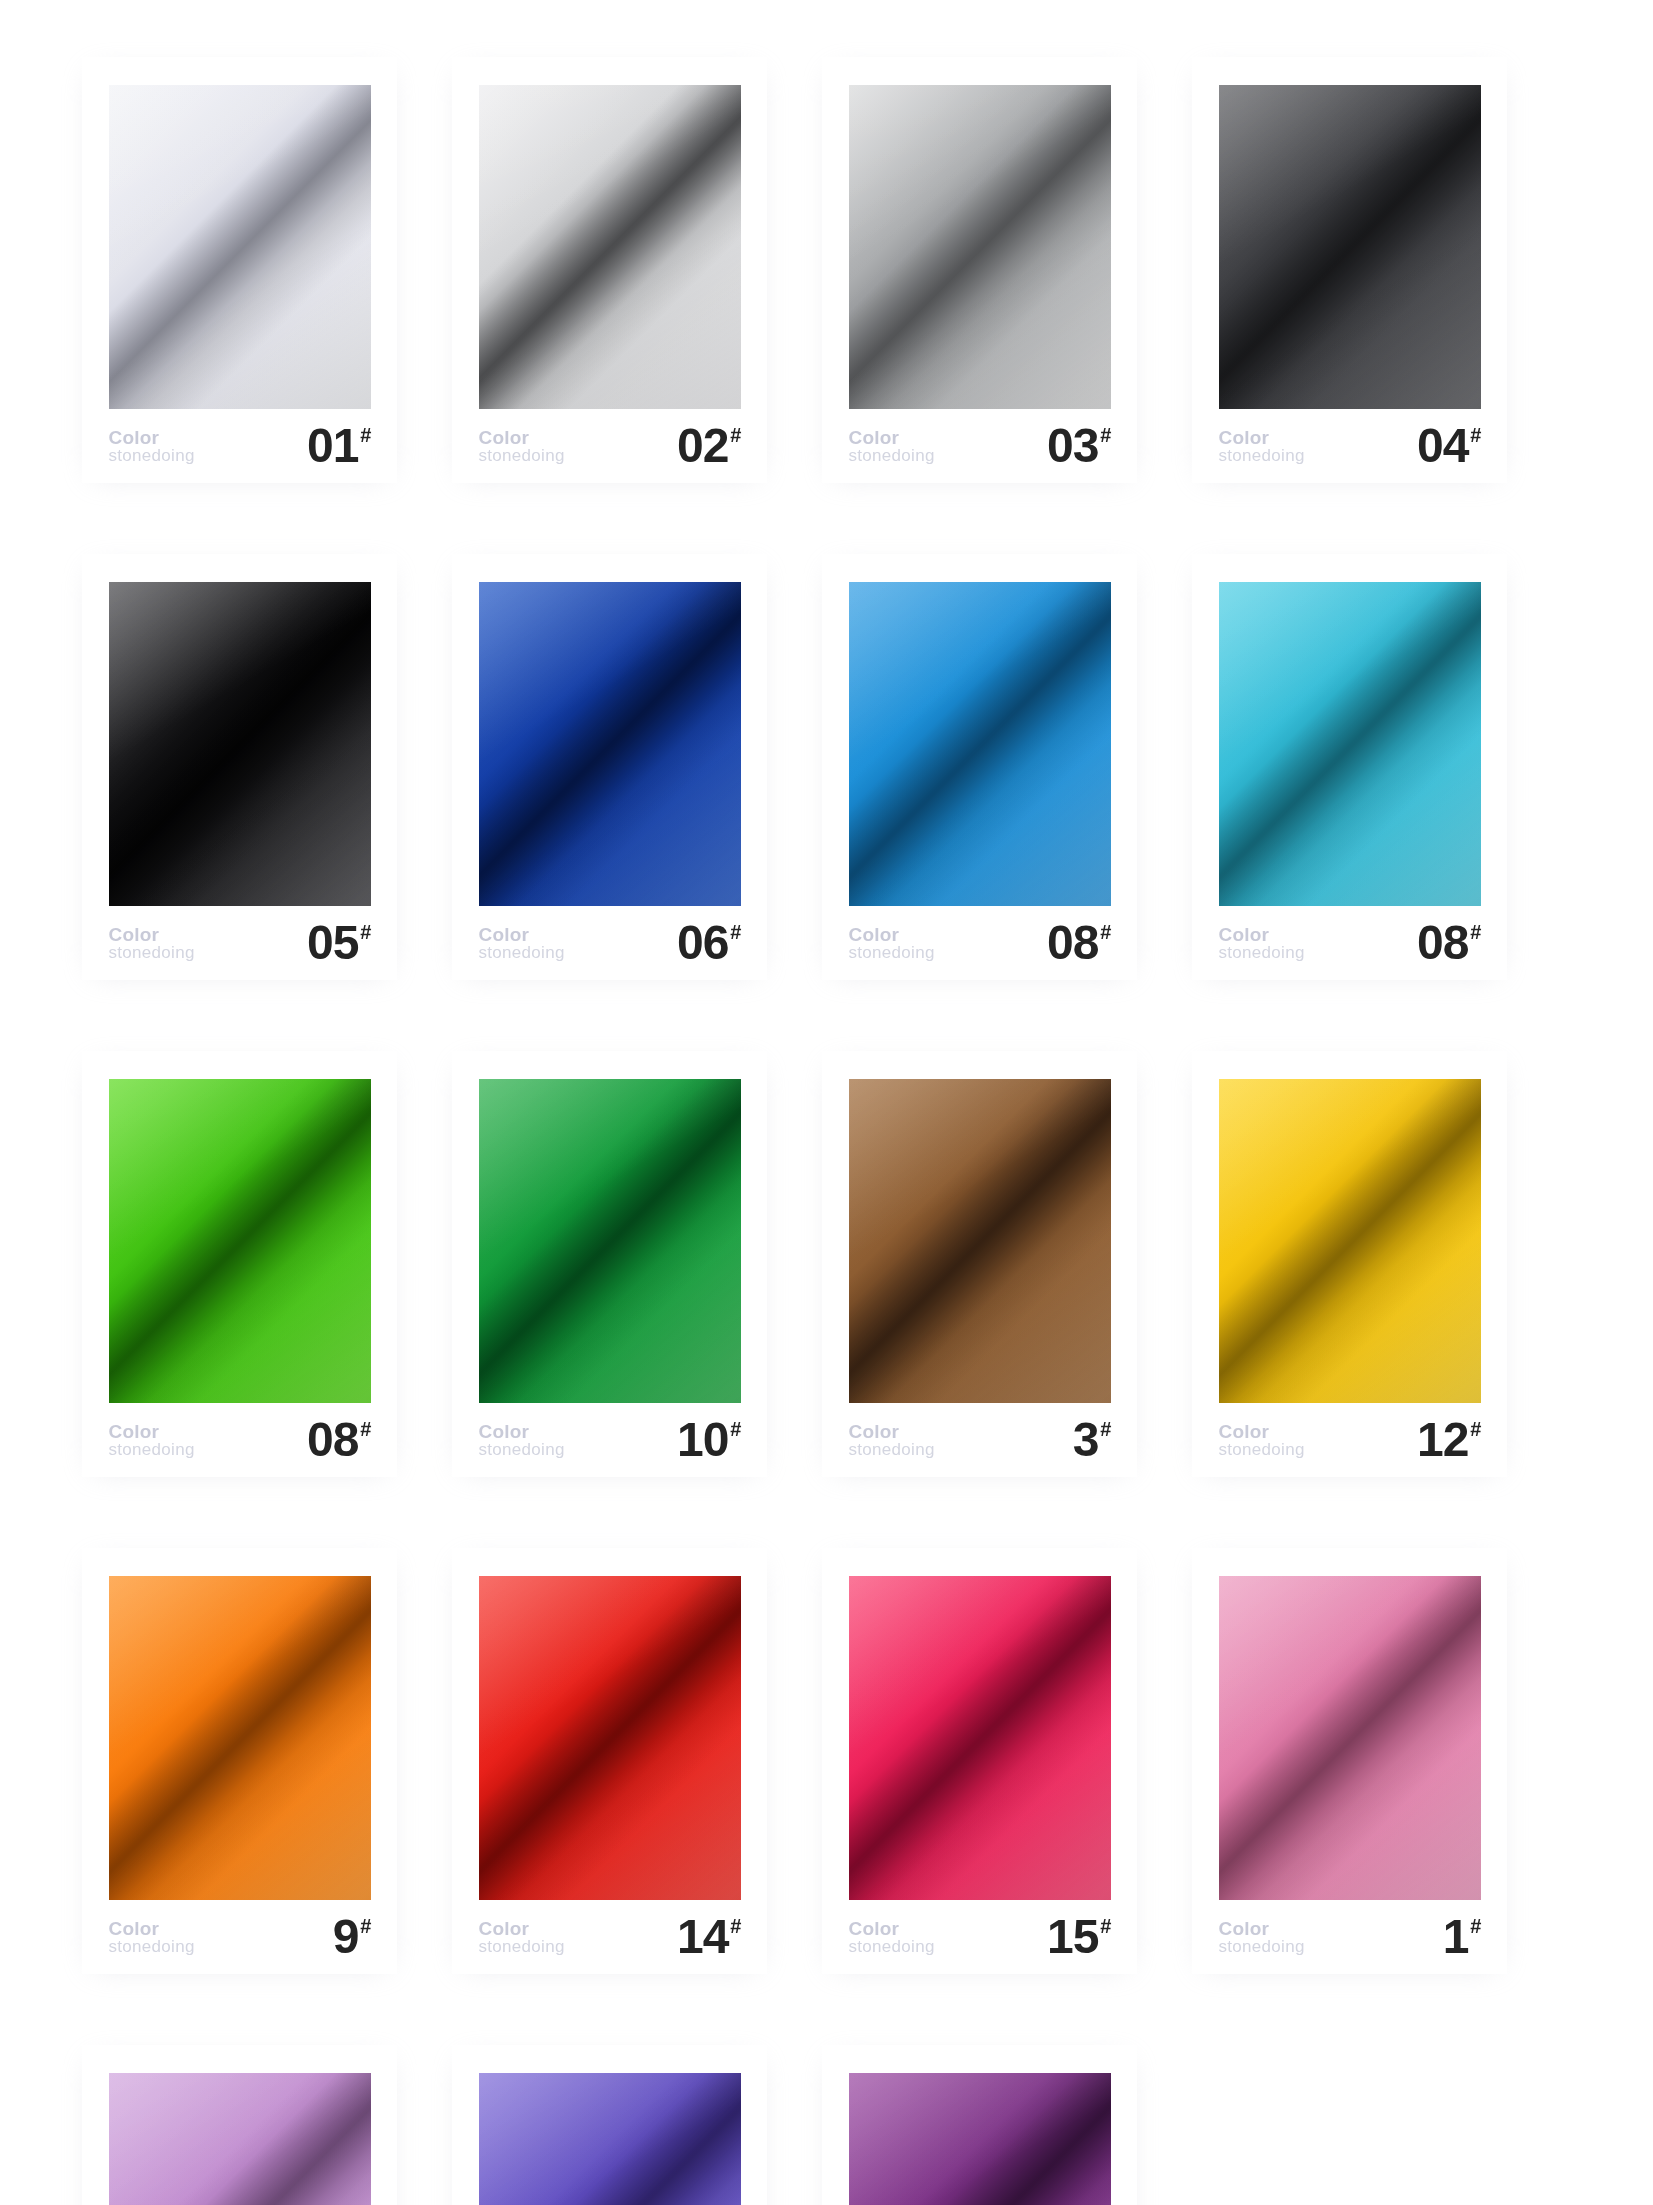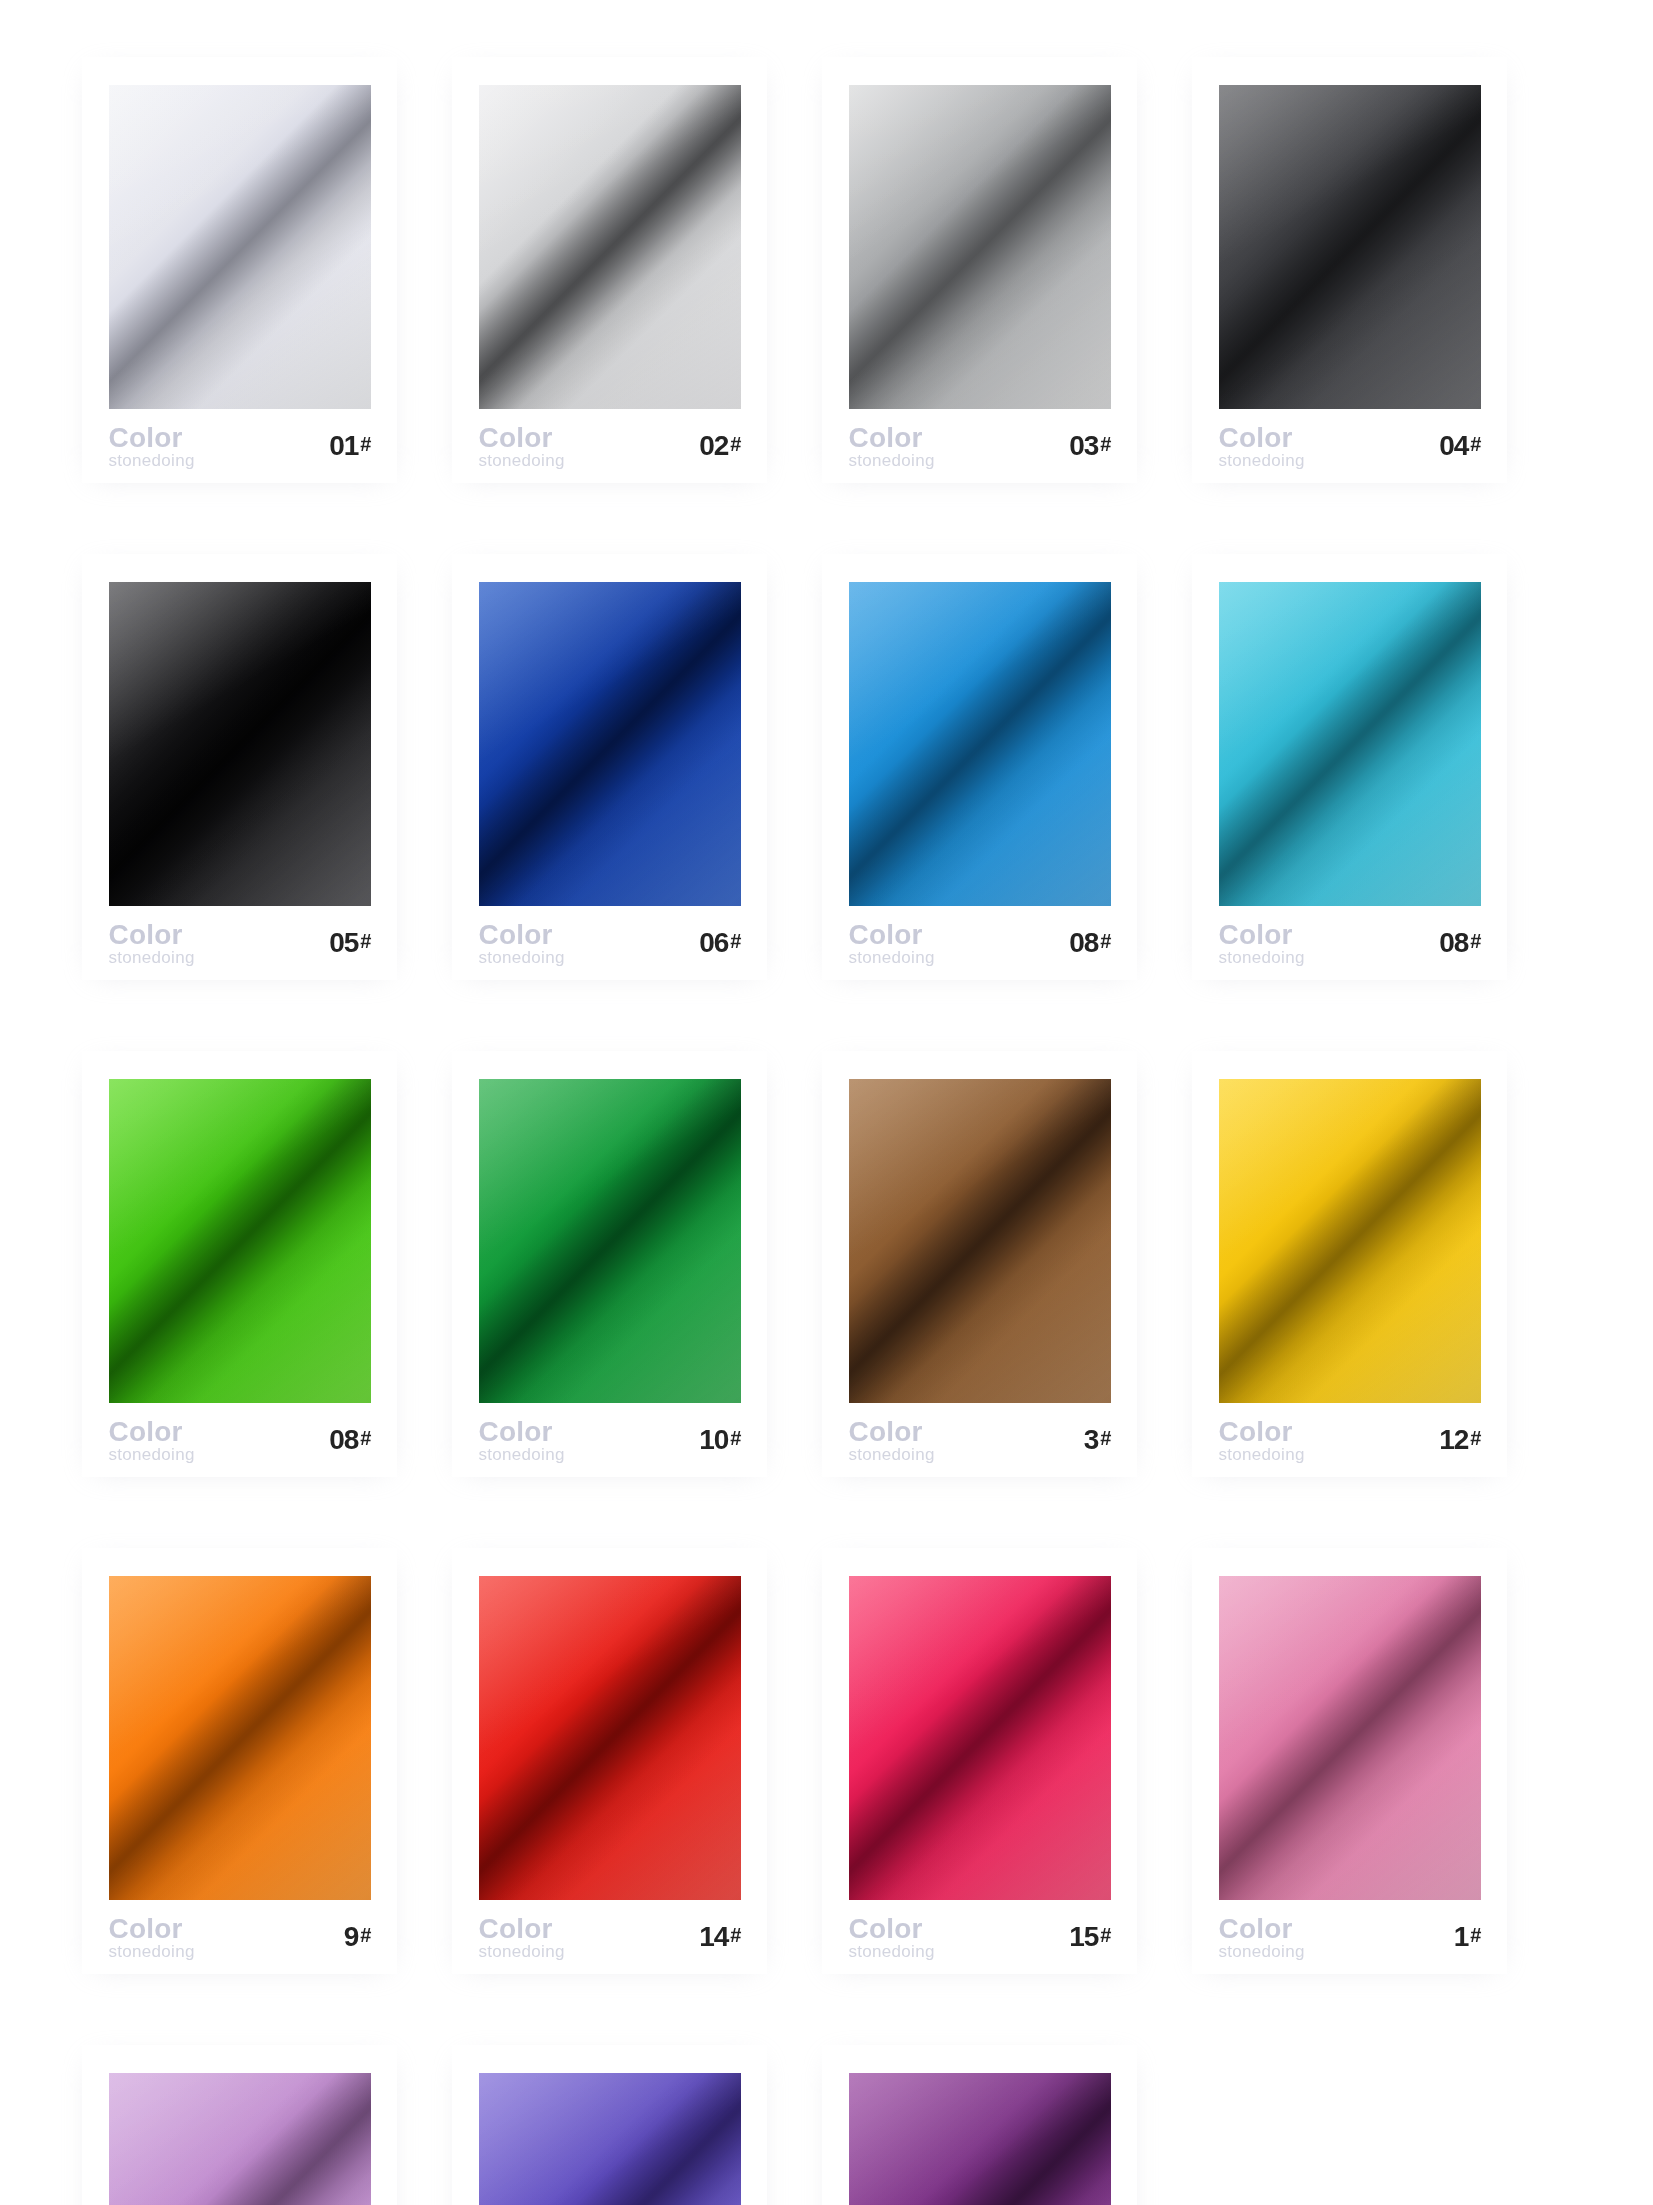--- a/index.html
+++ b/index.html
@@ -129,38 +129,38 @@
     left: 26.5px;
     right: 25.6px;
     top: 368px;
     height: 42px;
     display: flex;
     align-items: center;
     justify-content: space-between;
   }
   .label-left { display:flex; flex-direction:column; line-height:1; }
   .lbl-color {
-    font-size: 28px;
+    font-size: 19px;
     font-weight: 600;
     color: #c8cad8;
     letter-spacing: 0.2px;
   }
   .lbl-sub {
     font-size: 17px;
     font-weight: 500;
     color: #d3d5e0;
     letter-spacing: 0.3px;
   }
   .label-right {
     display: flex;
     align-items: flex-start;
     color: #242424;
   }
   .num {
-    font-size: 28px;
+    font-size: 48px;
     font-weight: 800;
     letter-spacing: -0.9px;
     line-height: .92;
   }
   .hash {
     font-size: 20px;
     font-weight: 800;
     line-height: 1;
     margin-left: 1.8px;
     margin-top: 0.9px;

